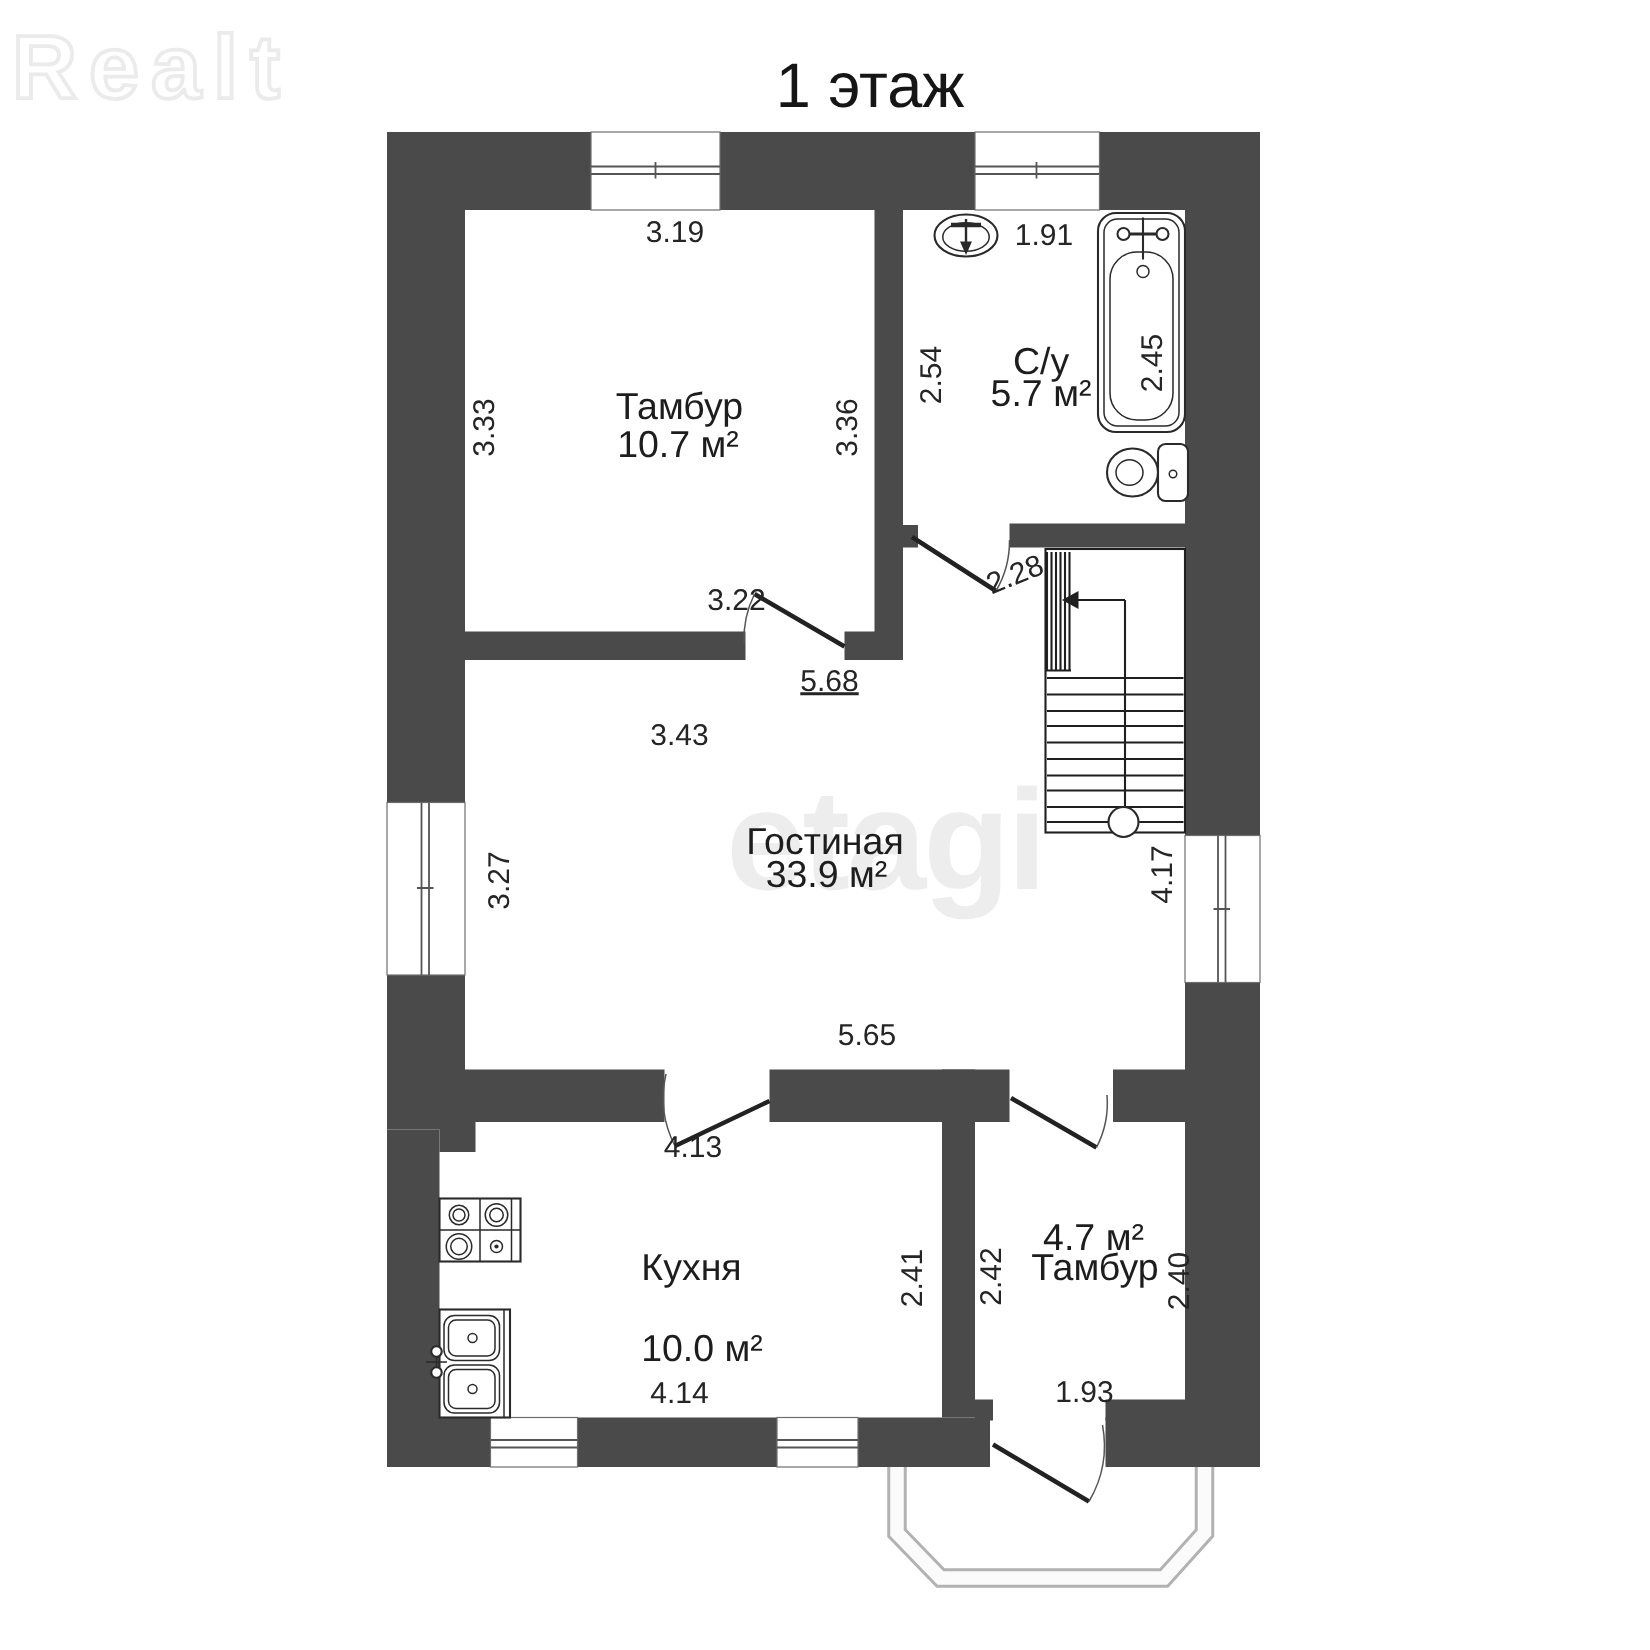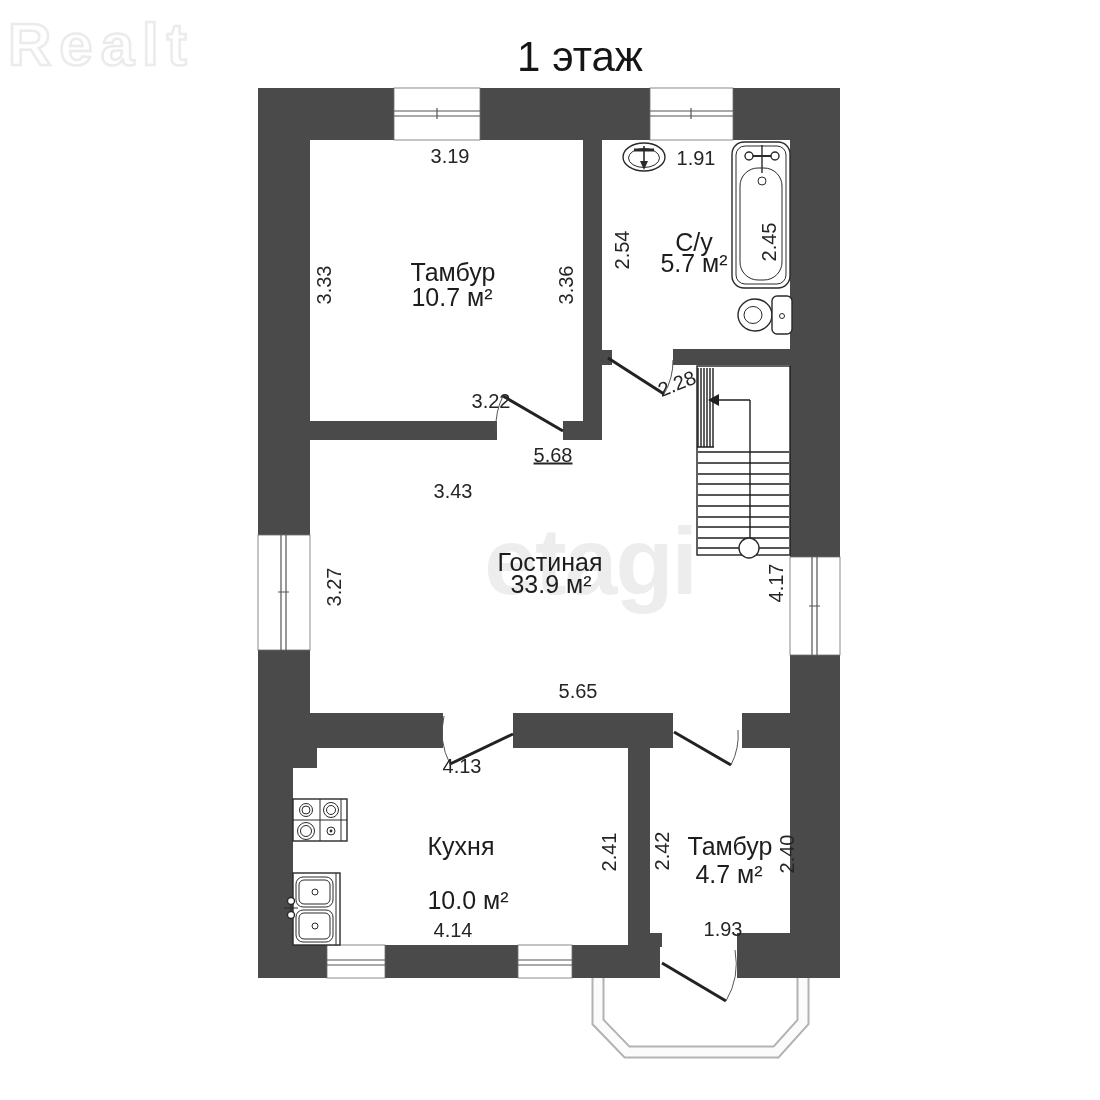--- a/index.html
+++ b/index.html
@@ -198,21 +198,21 @@
   <div class="lbl room" style="left:694px; top:242px;">С/у</div>
   <div class="lbl room" style="left:694px; top:263px;">5.7 м²</div>
 
   <div class="lbl room" style="left:550px; top:562px;">Гостиная</div>
   <div class="lbl room" style="left:551px; top:584px;">33.9 м²</div>
 
   <div class="lbl room" style="left:461px; top:846px;">Кухня</div>
   <div class="lbl room" style="left:468px; top:868px;margin-top:32px;">10.0 м²</div>
 
   <div class="lbl room" style="left:730px; top:846px;">Тамбур</div>
-  <div class="lbl room" style="left:729px; top:874px;">4.7 м²</div>
+  <div class="lbl room" style="left:729px; top:826px;">4.7 м²</div>
 
   <div class="lbl" style="left:450px; top:156px;">3.19</div>
   <div class="lbl rot" style="left:324px; top:285px;">3.33</div>
   <div class="lbl rot" style="left:566px; top:285px;">3.36</div>
   <div class="lbl" style="left:451px; top:401px;margin-left:40px;">3.22</div>
 
   <div class="lbl" style="left:696px; top:158px;">1.91</div>
   <div class="lbl rot" style="left:622px; top:250px;">2.54</div>
   <div class="lbl rot" style="left:769px; top:242px;">2.45</div>
   <div class="lbl tilt" style="left:677px; top:384px;">2.28</div>

